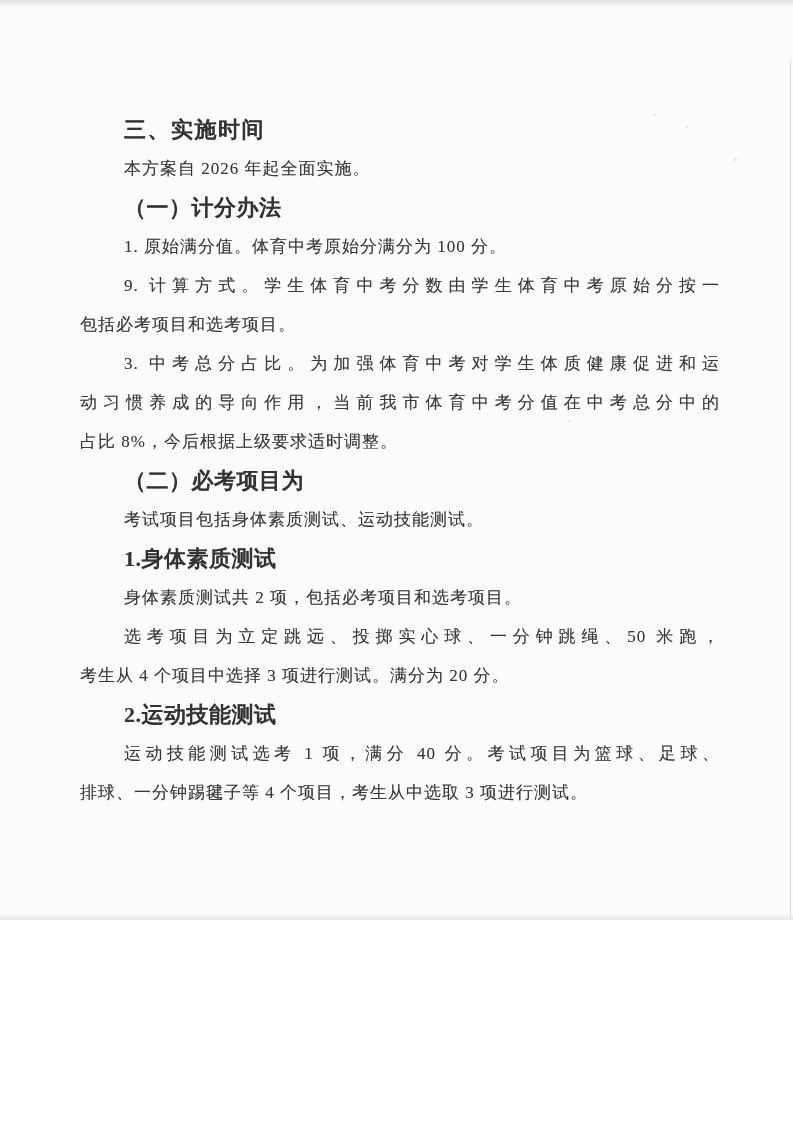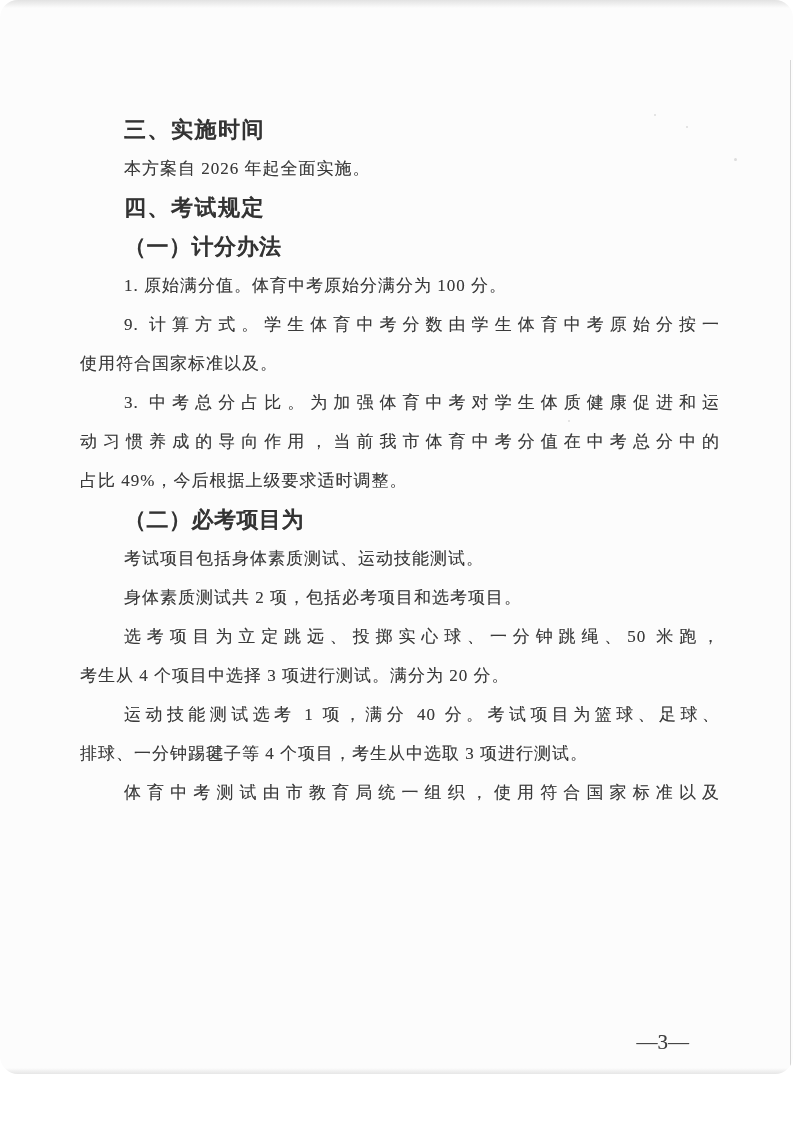--- a/index.html
+++ b/index.html
@@ -3,25 +3,24 @@
 <meta charset="utf-8">
 <style>
   html, body {
     margin: 0;
     padding: 0;
     background: #ffffff;
   }
   .page {
     position: relative;
     width: 793px;
-    height: 1074px;
+    height: 920px;
     background: #fcfcfc;
     overflow: hidden;
     font-family: "Liberation Serif", "DejaVu Serif", serif;
-    border-radius: 18px;
   }
   
   .scan-edge-top {
     position: absolute; top: 0; left: 0; right: 0; height: 8px;
     background: linear-gradient(to bottom, #e2e2e2, rgba(255,255,255,0));
   }
   .scan-edge-right {
     position: absolute; top: 60px; bottom: 0; right: 2px; width: 1px;
     background: #d6d6d6;
   }
@@ -93,32 +92,32 @@
   <div class="scan-edge-right"></div>
   <div class="scan-edge-bottom"></div>
   <div class="speck s1"></div>
   <div class="speck s2"></div>
   <div class="speck s3"></div>
   <div class="speck s4"></div>
 
   <div class="doc-body">
       <div class="line h-hei indent">三、实施时间</div>
       <div class="line indent">本方案自 2026 年起全面实施。</div>
-      <div class="line h-hei indent">四、考试规定</div>
       <div class="line h-kai indent">（一）计分办法</div>
       <div class="line indent">1. 原始满分值。体育中考原始分满分为 100 分。</div>
       <div class="line indent full">9. 计算方式。学生体育中考分数由学生体育中考原始分按一</div>
-      <div class="line">使用符合国家标准以及。</div>
+      <div class="line">包括必考项目和选考项目。</div>
       <div class="line indent full">3. 中考总分占比。为加强体育中考对学生体质健康促进和运</div>
       <div class="line full">动习惯养成的导向作用，当前我市体育中考分值在中考总分中的</div>
-      <div class="line">占比 49%，今后根据上级要求适时调整。</div>
+      <div class="line">占比 8%，今后根据上级要求适时调整。</div>
       <div class="line h-kai indent">（二）必考项目为</div>
       <div class="line indent">考试项目包括身体素质测试、运动技能测试。</div>
+      <div class="line h-kai indent">1.身体素质测试</div>
       <div class="line indent">身体素质测试共 2 项，包括必考项目和选考项目。</div>
       <div class="line indent full">选考项目为立定跳远、投掷实心球、一分钟跳绳、50 米跑，</div>
       <div class="line">考生从 4 个项目中选择 3 项进行测试。满分为 20 分。</div>
+      <div class="line h-kai indent">2.运动技能测试</div>
       <div class="line indent full">运动技能测试选考 1 项，满分 40 分。考试项目为篮球、足球、</div>
       <div class="line">排球、一分钟踢毽子等 4 个项目，考生从中选取 3 项进行测试。</div>
-      <div class="line indent full">体育中考测试由市教育局统一组织，使用符合国家标准以及</div>
     </div>
 
   <div class="page-number">—3—</div>
 </div>
 
 </body></html>

